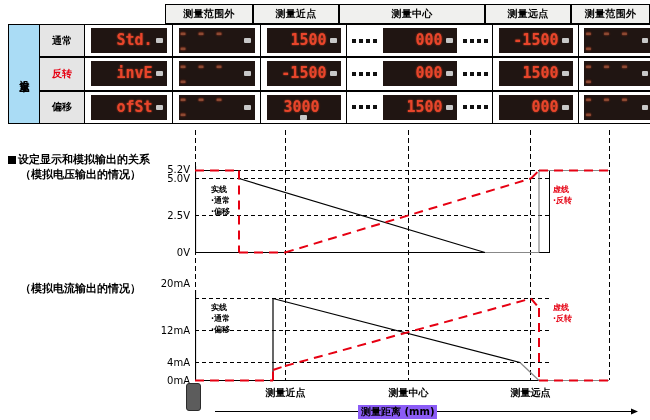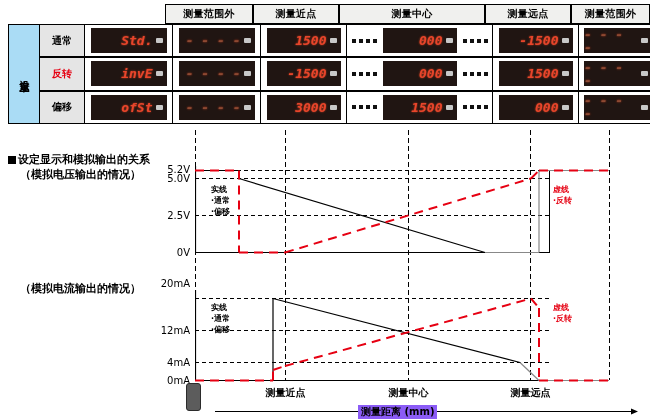--- a/index.html
+++ b/index.html
@@ -60,26 +60,25 @@
   .led{
     background:#201512;
     height:25px;
     display:flex;align-items:center;justify-content:flex-end;
     padding-right:4px;
     box-sizing:border-box;
     position:relative;
   }
   .led .seg{
     font-family:"DejaVu Sans Mono","Liberation Mono",monospace;
-    font-size:13px;font-weight:bold;
+    font-size:15px;font-weight:bold;
     color:#e8452b;
     letter-spacing:0px;
     text-shadow:0 0 2px rgba(255,80,40,.75);
     line-height:1;
-    font-style:italic;
   }
   .led .seg.dim{color:#8c4a33;}
   .led .unit{
     width:7px;height:5px;background:#c8c8c8;margin-left:3px;
     border-radius:1px;
   }
   .dots{
     display:flex;align-items:center;gap:3px;
   }
   .dots i{display:block;width:4px;height:4px;background:#111;}
@@ -254,21 +253,21 @@
           <span class="unit"></span>
         </div>
       </div>
       <div class="cellbox" style="left:165px;top:66.66px;width:88px;">
         <div class="led" style="width:76px;">
           <span class="seg dim">- - - -</span>
           <span class="unit"></span>
         </div>
       </div>
       <div class="cellbox" style="left:253px;top:66.66px;width:86px;">
-        <div class="led" style="width:74px;">
+        <div class="led" style="width:74px;flex-direction:column;">
           <span class="seg">3000</span>
           <span class="unit"></span>
         </div>
       </div>
       <div class="cellbox" style="left:339px;top:66.66px;width:146px;">
         <div class="dots">
             <i></i>
             <i></i>
             <i></i>
             <i></i>

